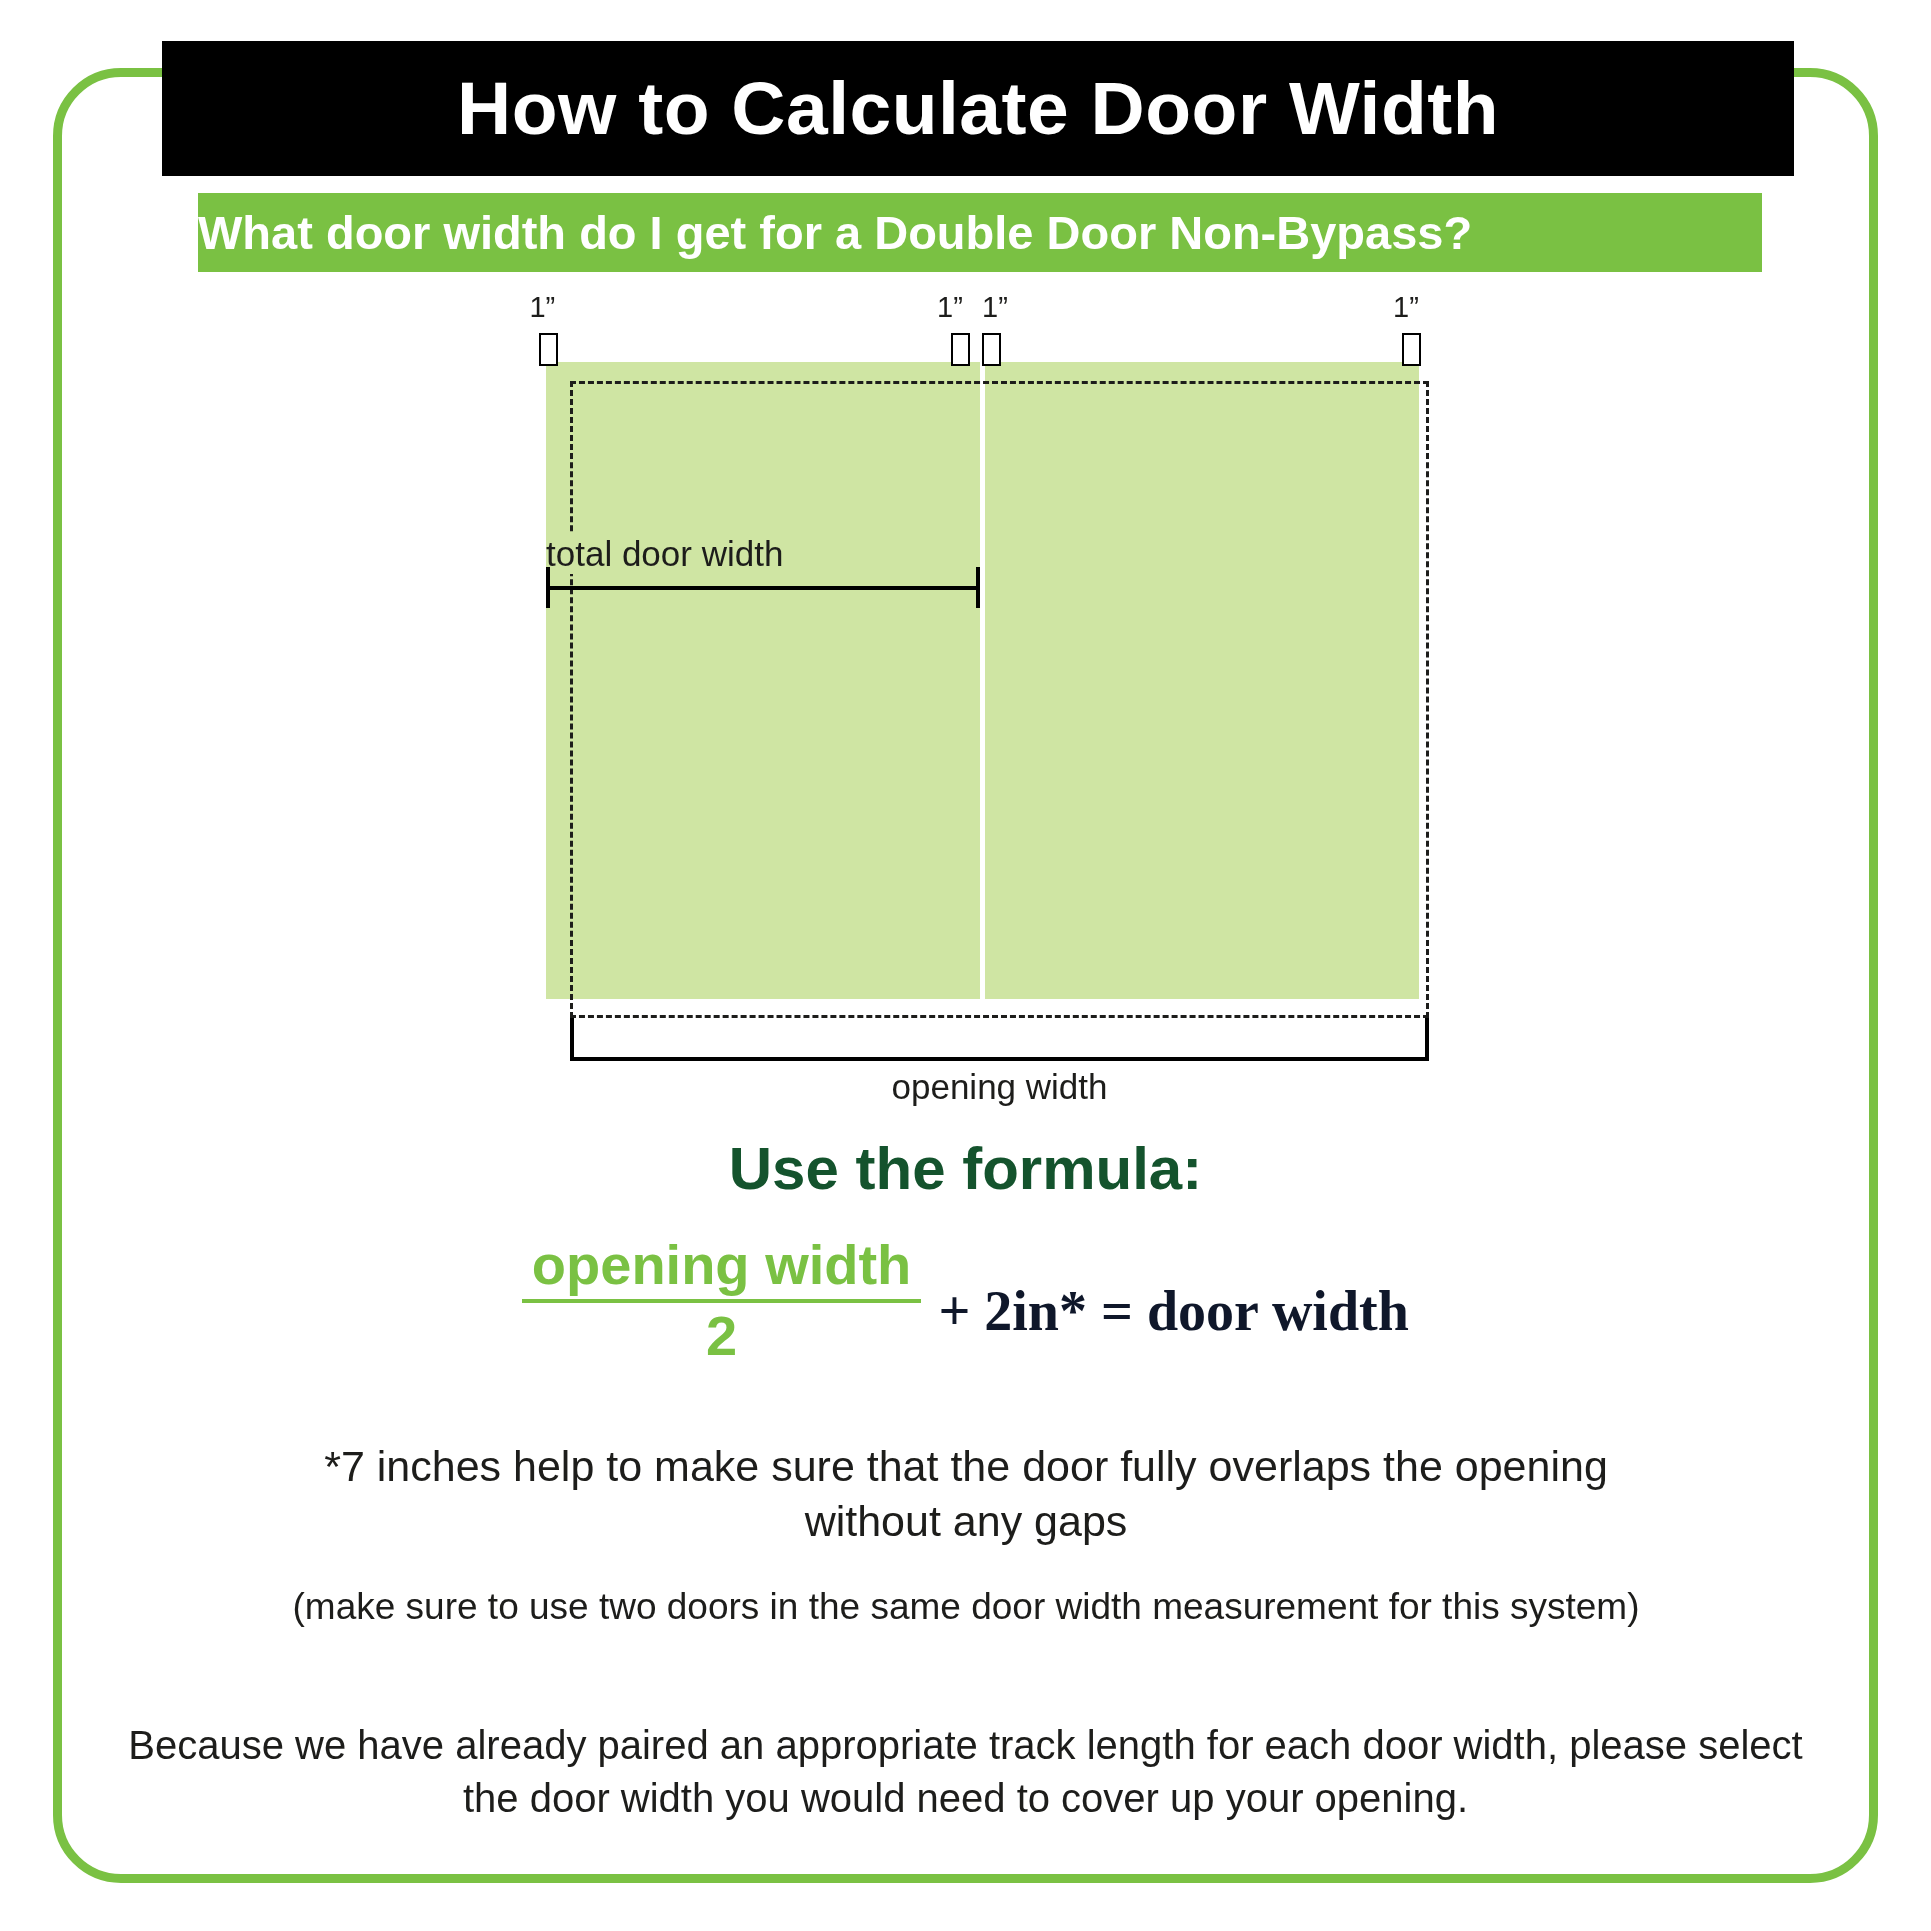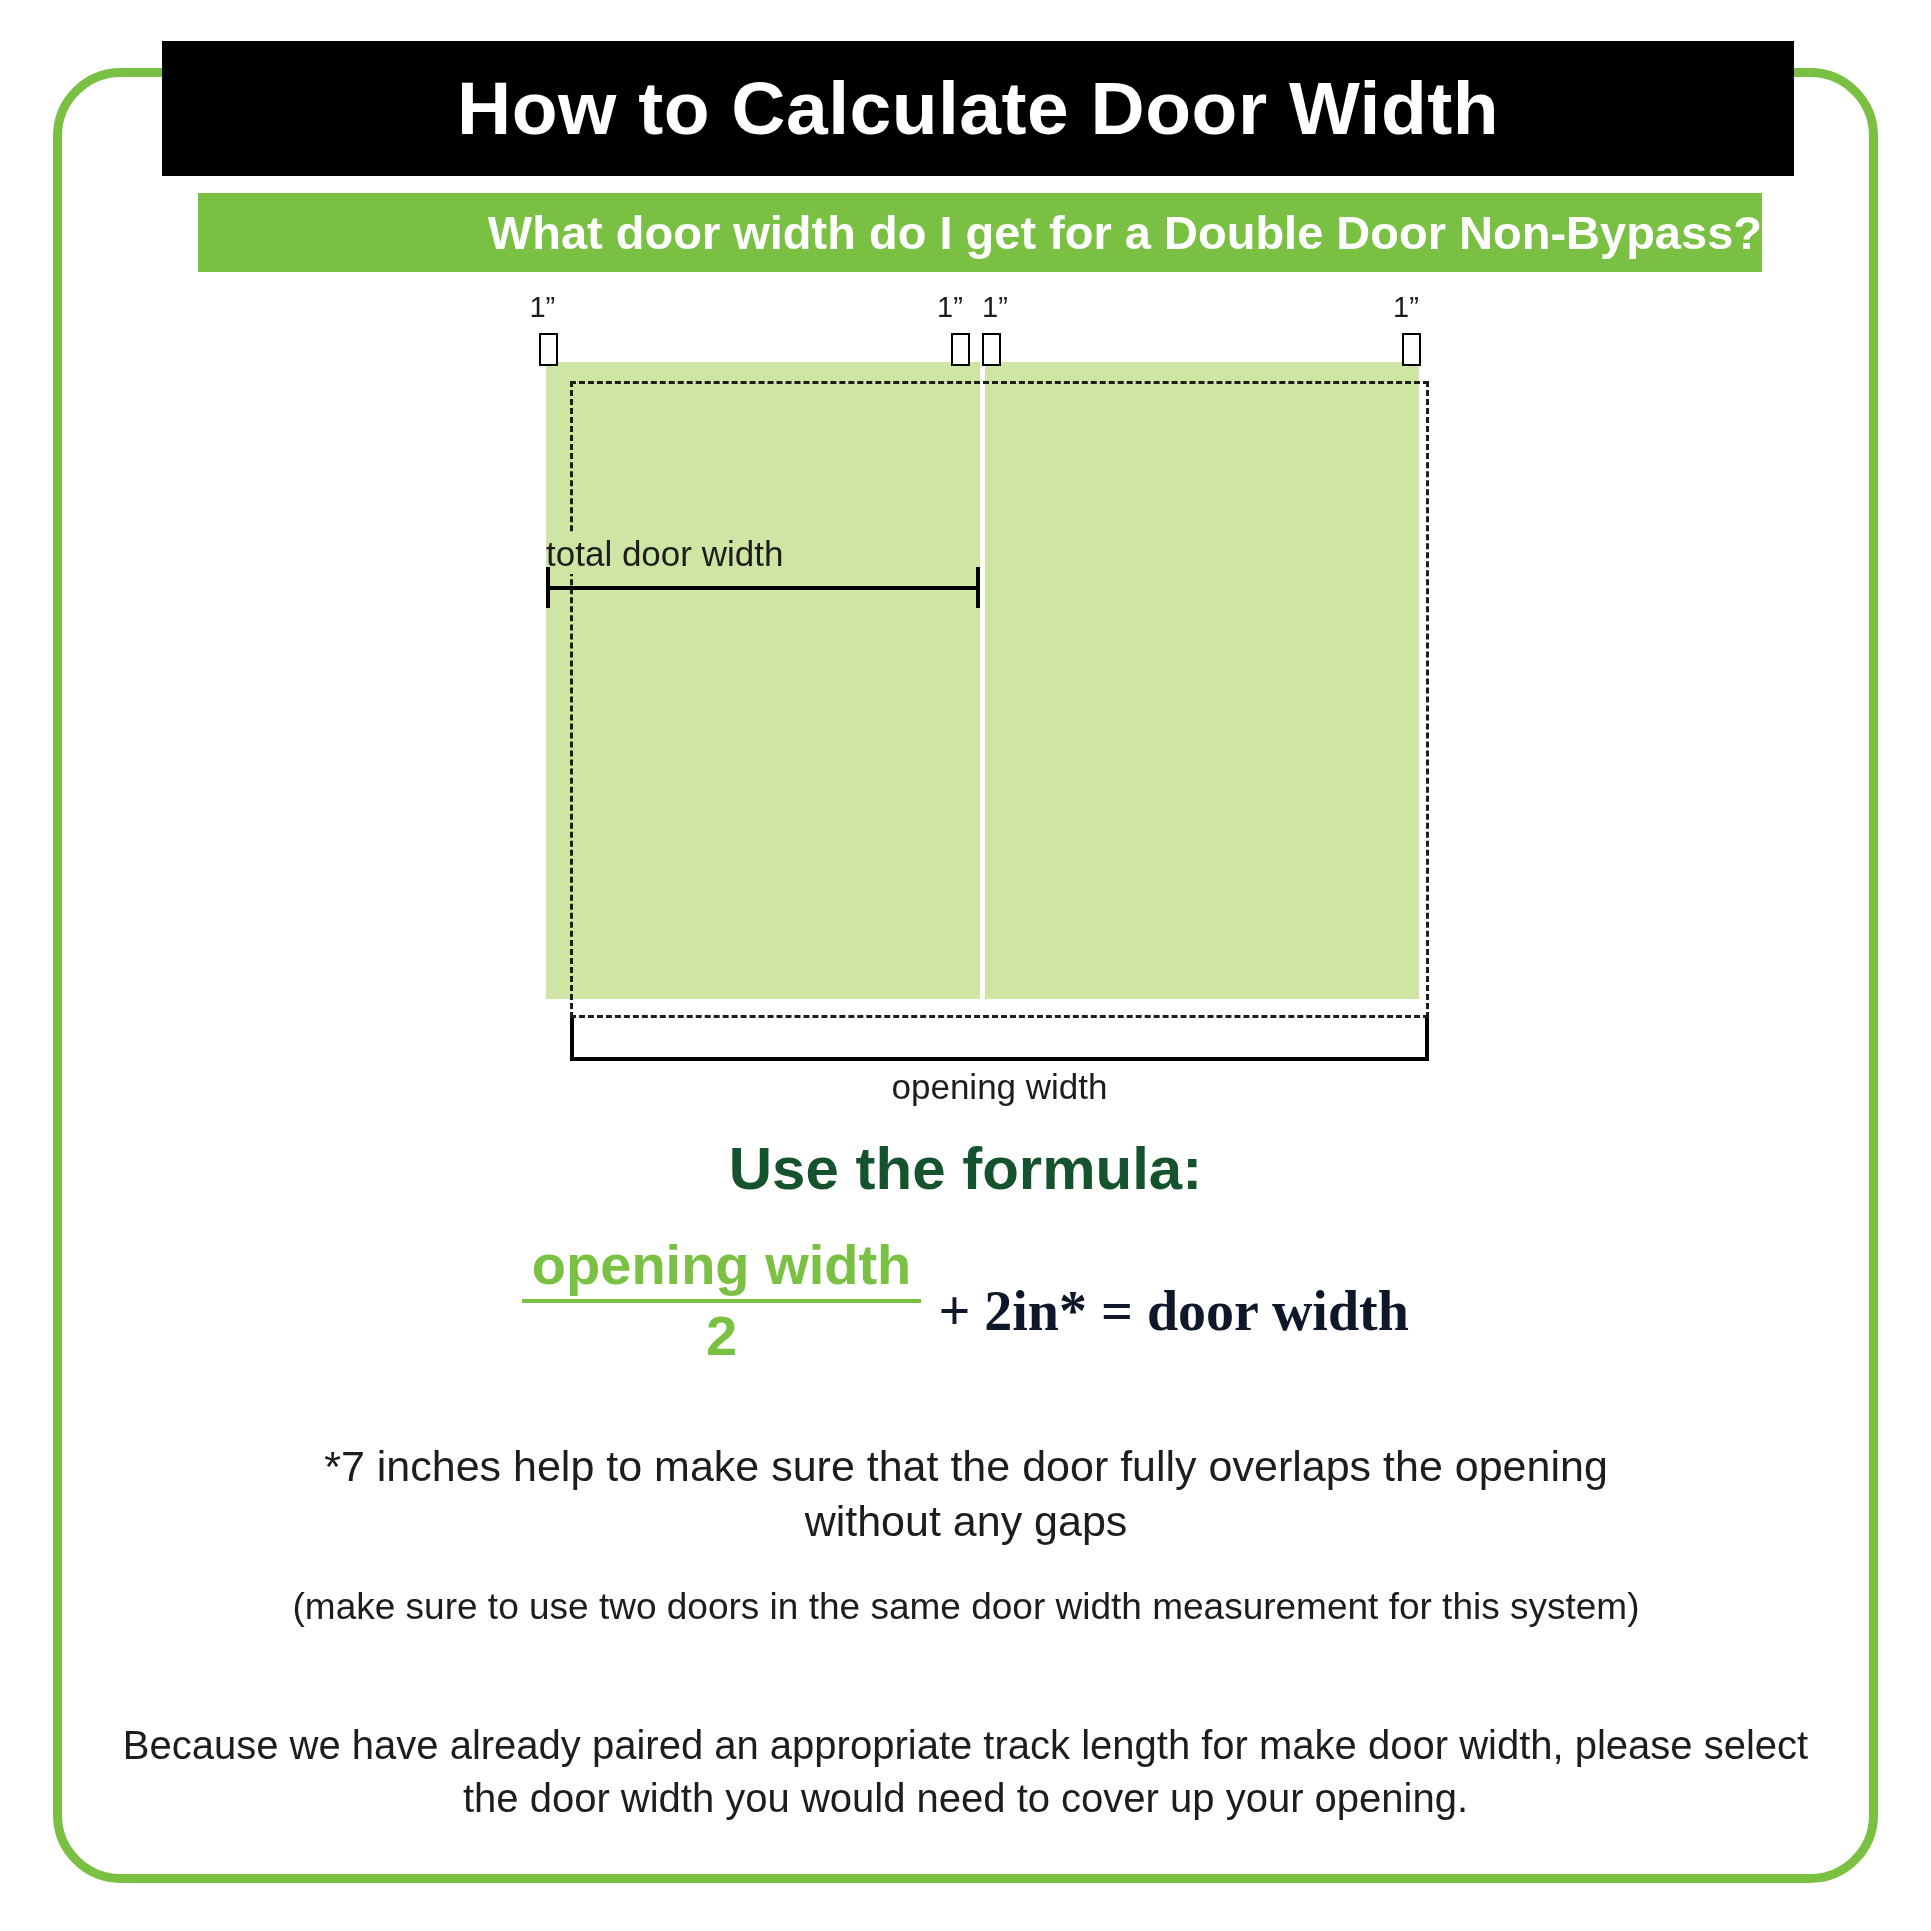--- a/index.html
+++ b/index.html
@@ -59,21 +59,21 @@
   
   .subtitle-bar {
     position: absolute;
     left: 198px;
     top: 193px;
     width: 1564px;
     height: 79px;
     background: #7ac143;
     display: flex;
     align-items: center;
-    justify-content: flex-end;
+    justify-content: flex-start;
     z-index: 5;
   }
   .subtitle-bar .subtitle-text {
     color: #ffffff;
     font-size: 47px;
     font-weight: bold;
     white-space: nowrap;
   }
 
   
@@ -324,16 +324,16 @@
     <div class="fraction">
       <div class="numer">opening width</div>
       <div class="bar"></div>
       <div class="denom">2</div>
     </div>
     <div class="formula-rest">+ 2in* = door width</div>
   </div>
 
   <div class="note-1">*7 inches help to make sure that the door fully overlaps the opening without any gaps</div>
   <div class="note-2">(make sure to use two doors in the same door width measurement for this system)</div>
-  <div class="note-3">Because we have already paired an appropriate track length for make door width, please select the door width you would need to cover up your opening.</div>
+  <div class="note-3">Because we have already paired an appropriate track length for each door width, please select the door width you would need to cover up your opening.</div>
 
 </div>
 
 
 </body></html>

